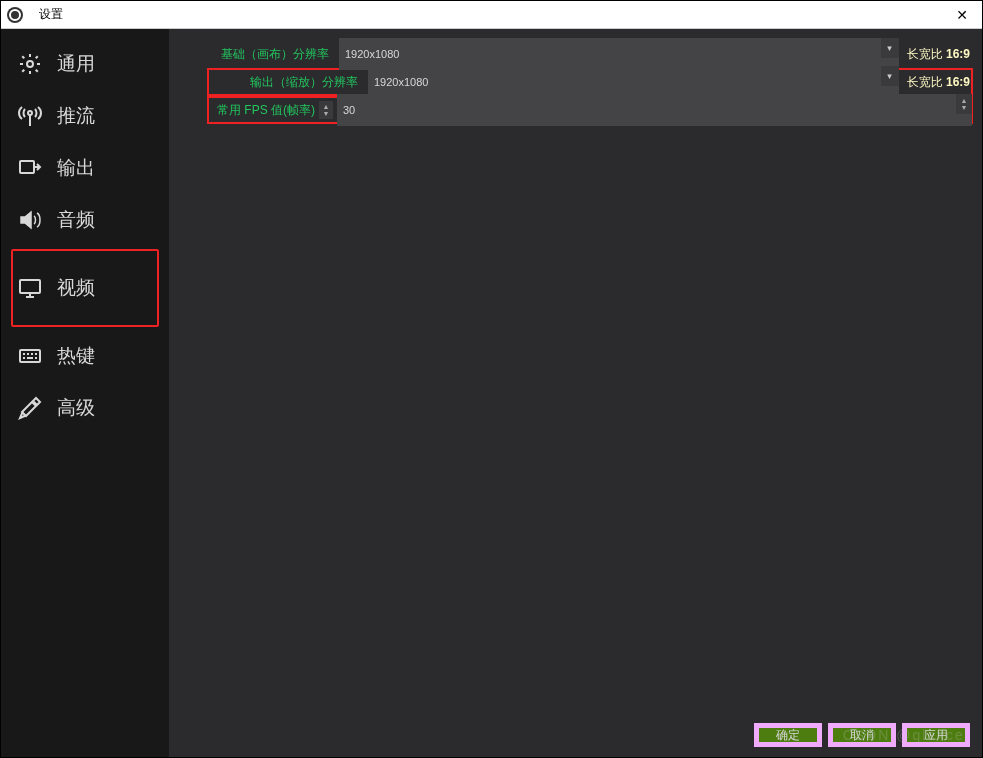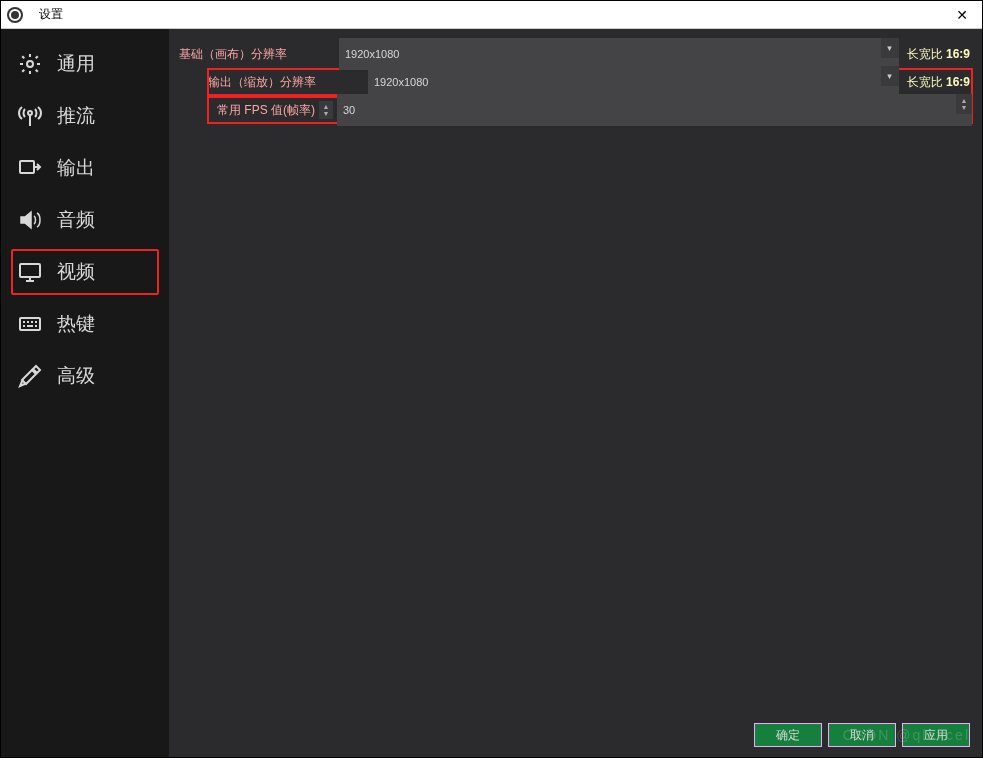--- a/index.html
+++ b/index.html
@@ -61,21 +61,21 @@
   display: flex;
   align-items: center;
   gap: 14px;
   padding: 10px 6px;
   color: #d8d8d8;
   cursor: pointer;
   border-radius: 2px;
 }
 .side-item.active {
   border: 2px solid #e22;
-  padding: 8px 4px;
+  padding: 24px 4px;
 }
 .side-icon {
   width: 26px; height: 26px;
   display: flex; align-items: center; justify-content: center;
   color: #d8d8d8;
 }
 .side-label { font-size: 19px; }
 .main {
   flex: 1;
   background: #2b2b2e;
@@ -83,22 +83,22 @@
   position: relative;
 }
 .row {
   display: flex;
   align-items: center;
   height: 26px;
   margin-bottom: 2px;
 }
 .row-label {
   width: 160px;
-  text-align: left;
-  color: #fca5a5;
+  text-align: right;
+  color: #22c55e;
   padding-right: 10px;
   font-size: 12px;
   white-space: nowrap;
 }
 .row-field {
   flex: 1;
   display: flex;
   align-items: center;
   gap: 6px;
 }
@@ -151,25 +151,25 @@
   position: absolute;
   right: 12px;
   bottom: 10px;
   display: flex;
   gap: 6px;
   align-items: center;
 }
 .btn {
   min-width: 68px;
   height: 24px;
-  background: #15803d;
+  background: #4d7c0f;
   color: #d7d7d7;
   display: flex; align-items: center; justify-content: center;
   font-size: 12px;
-  border: 1px solid #f0abfc;
+  border: 5px solid #f0abfc;
   cursor: pointer;
 }
 .watermark {
   position: absolute;
   right: 12px; bottom: 14px;
   color: rgba(200,200,200,0.25);
   font-size: 14px;
   letter-spacing: 2px;
   pointer-events: none;
 }

